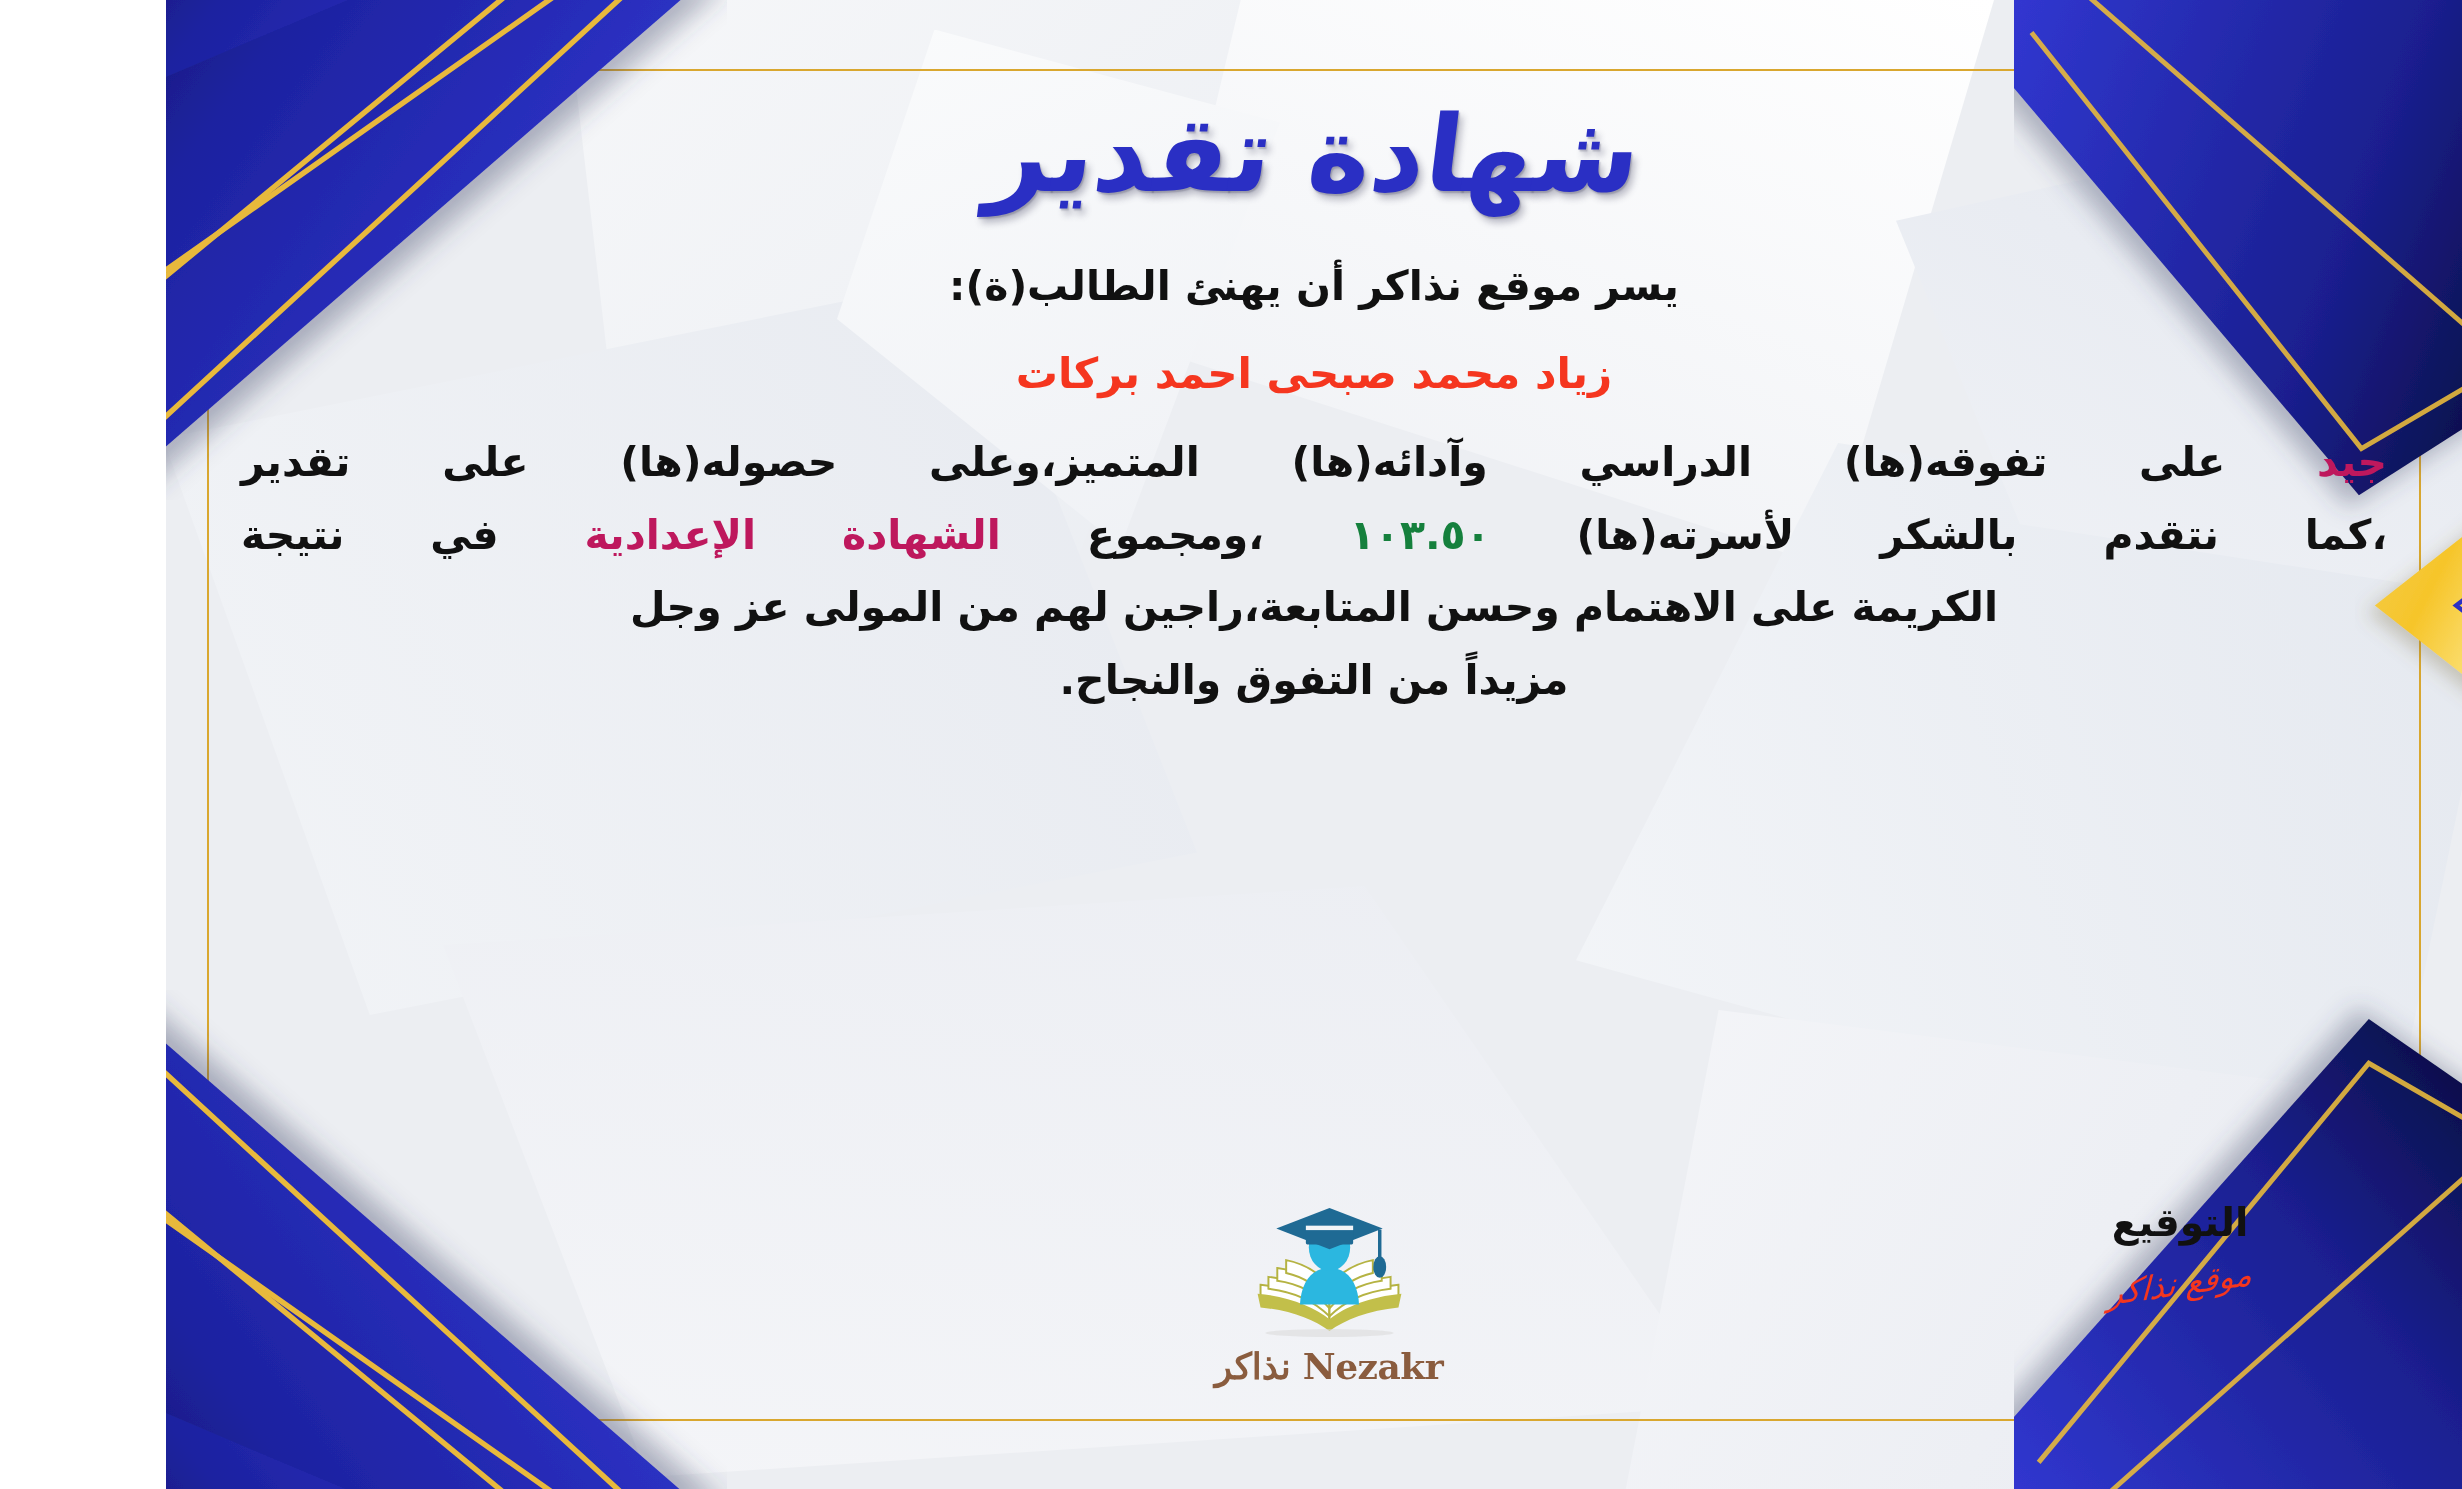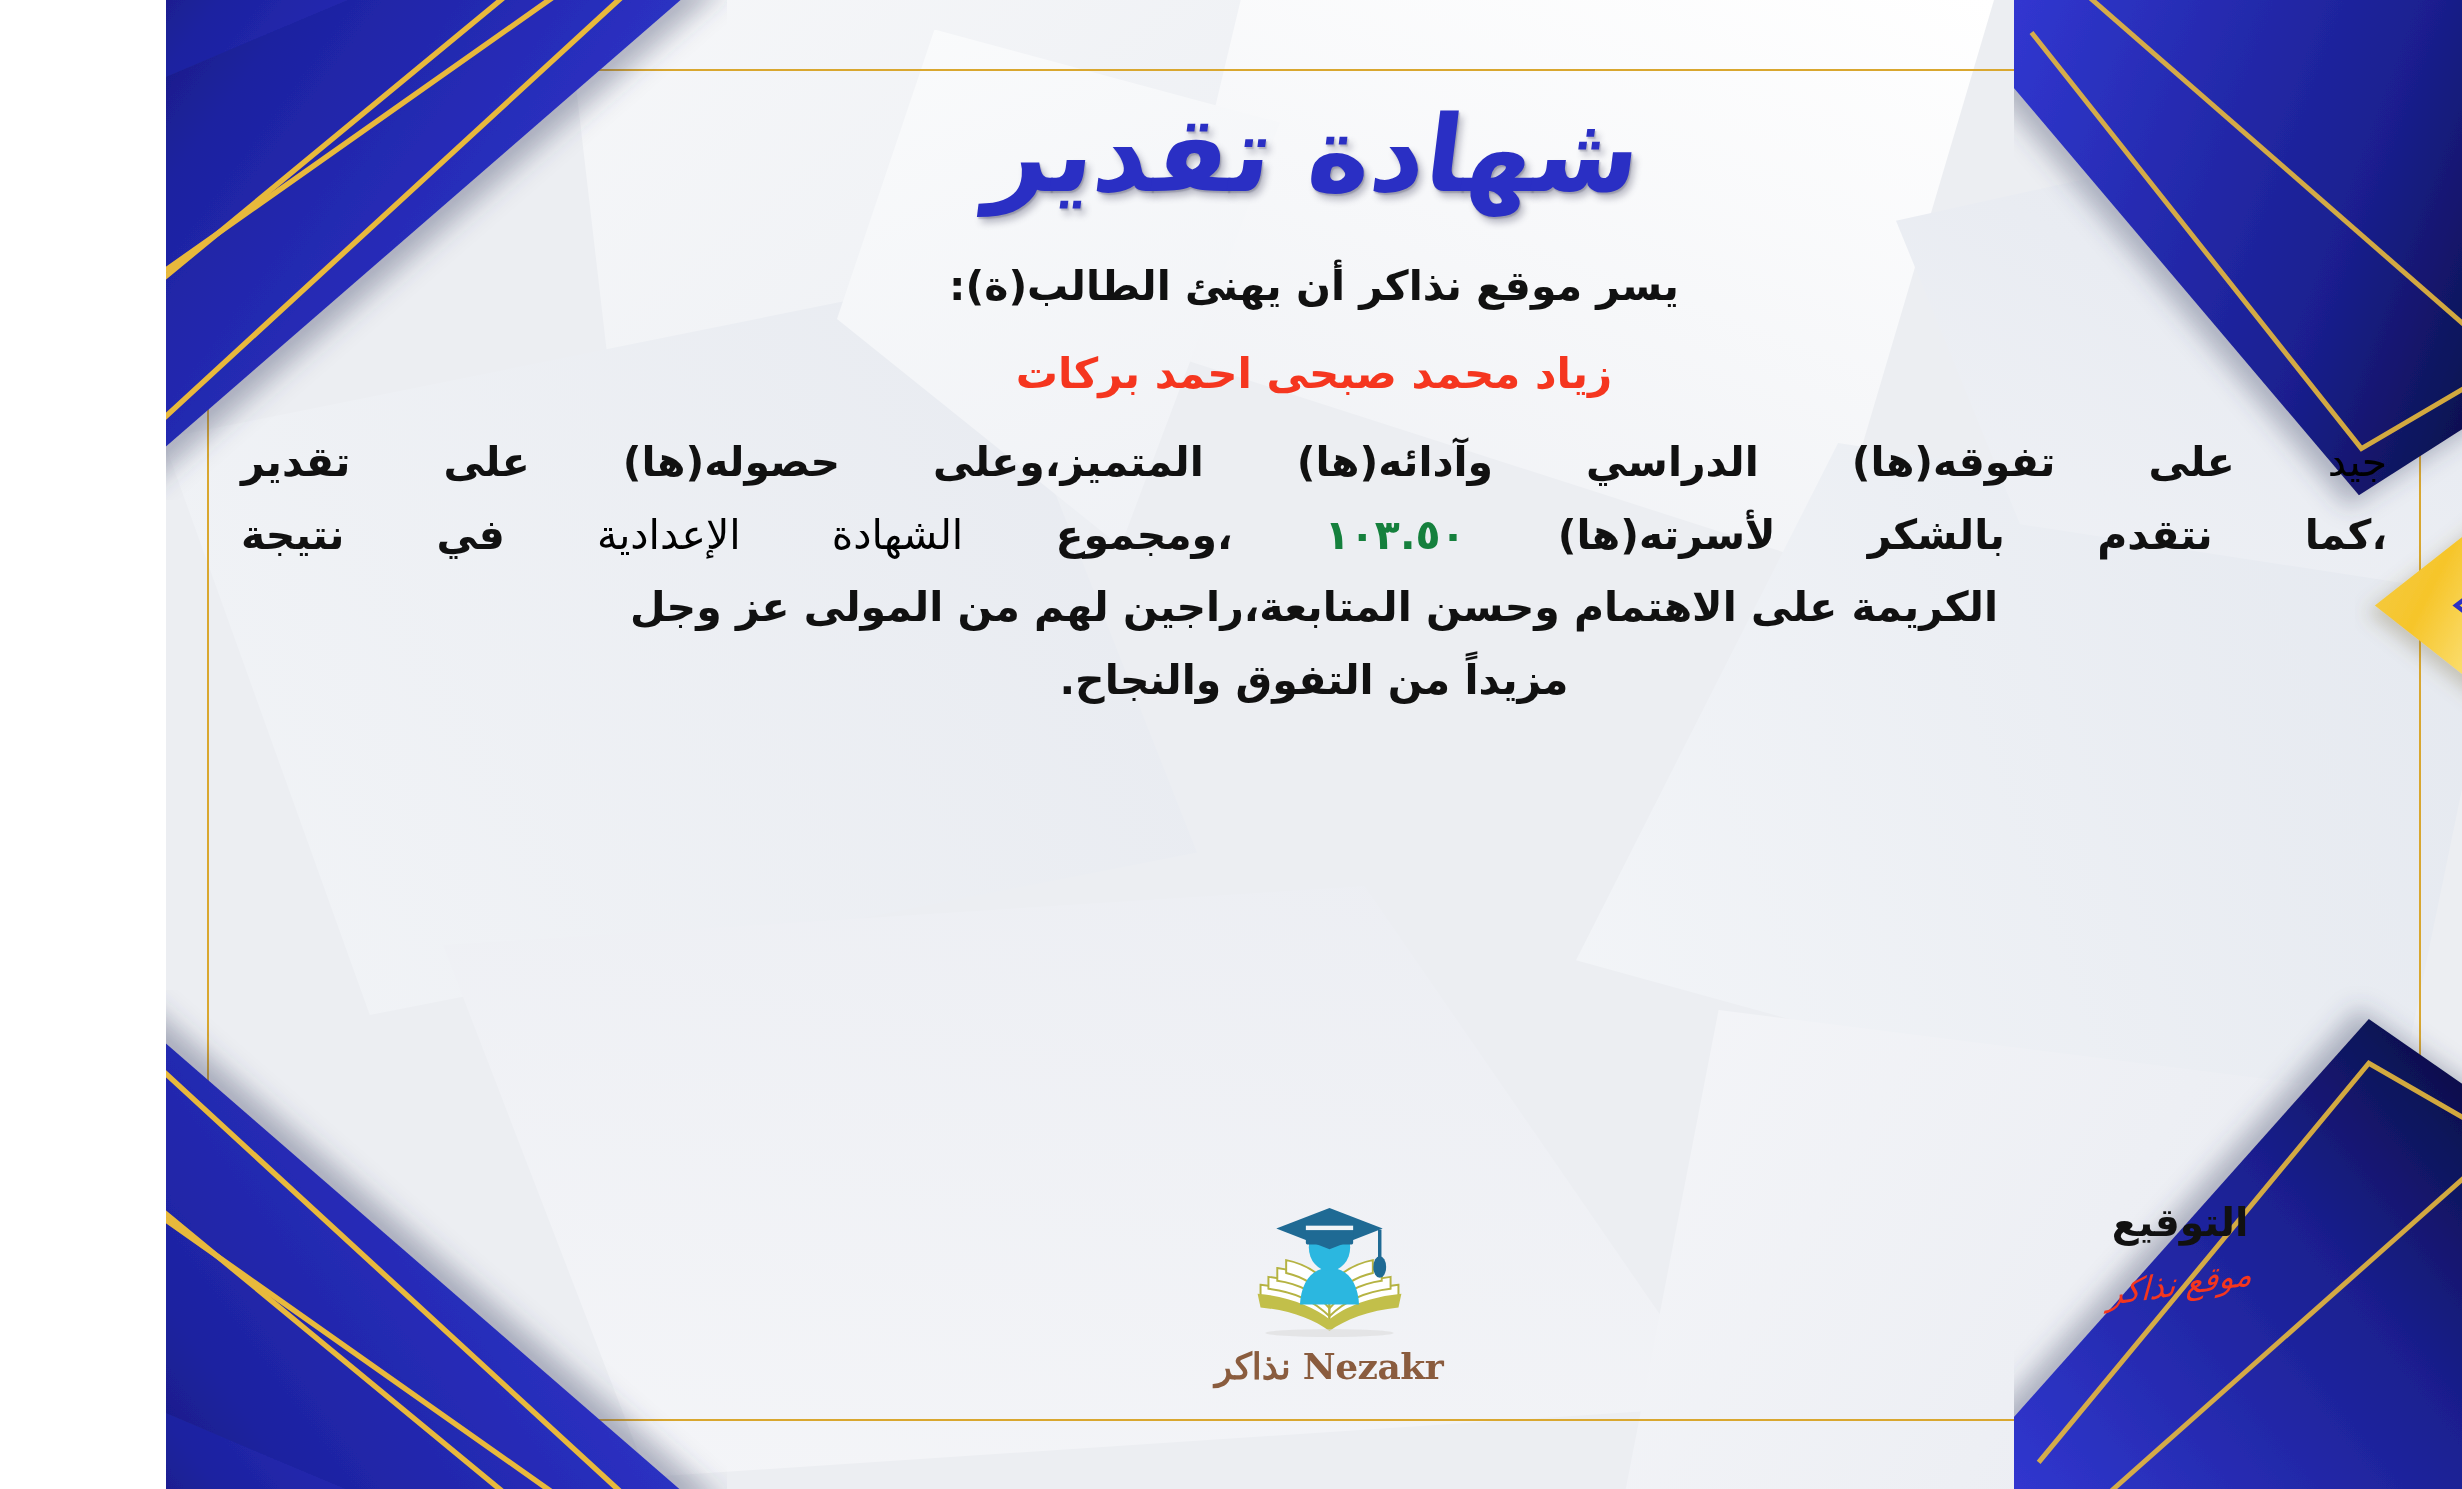--- a/index.html
+++ b/index.html
@@ -108,21 +108,21 @@
   .line.intro      { margin-bottom:19.7px; }
   .line.name       { margin-bottom:22.7px; }
   .line.justified  { text-align:justify; text-align-last:justify; }
 
   .student-name {
     color:#f5361f;
     font-size:42px;
     font-weight:bold;
     letter-spacing:1px;
   }
-  .hl { color:#000000; font-weight:normal; }
+  .hl { color:#be185d; font-weight:bold; }
   .score { color:#15803d; font-weight:bold; }
 
   
   .footer {
     position:absolute;
     left:0; right:0; bottom:34px;
     display:flex;
     flex-direction:row-reverse;
     align-items:flex-start;
     justify-content:space-between;

